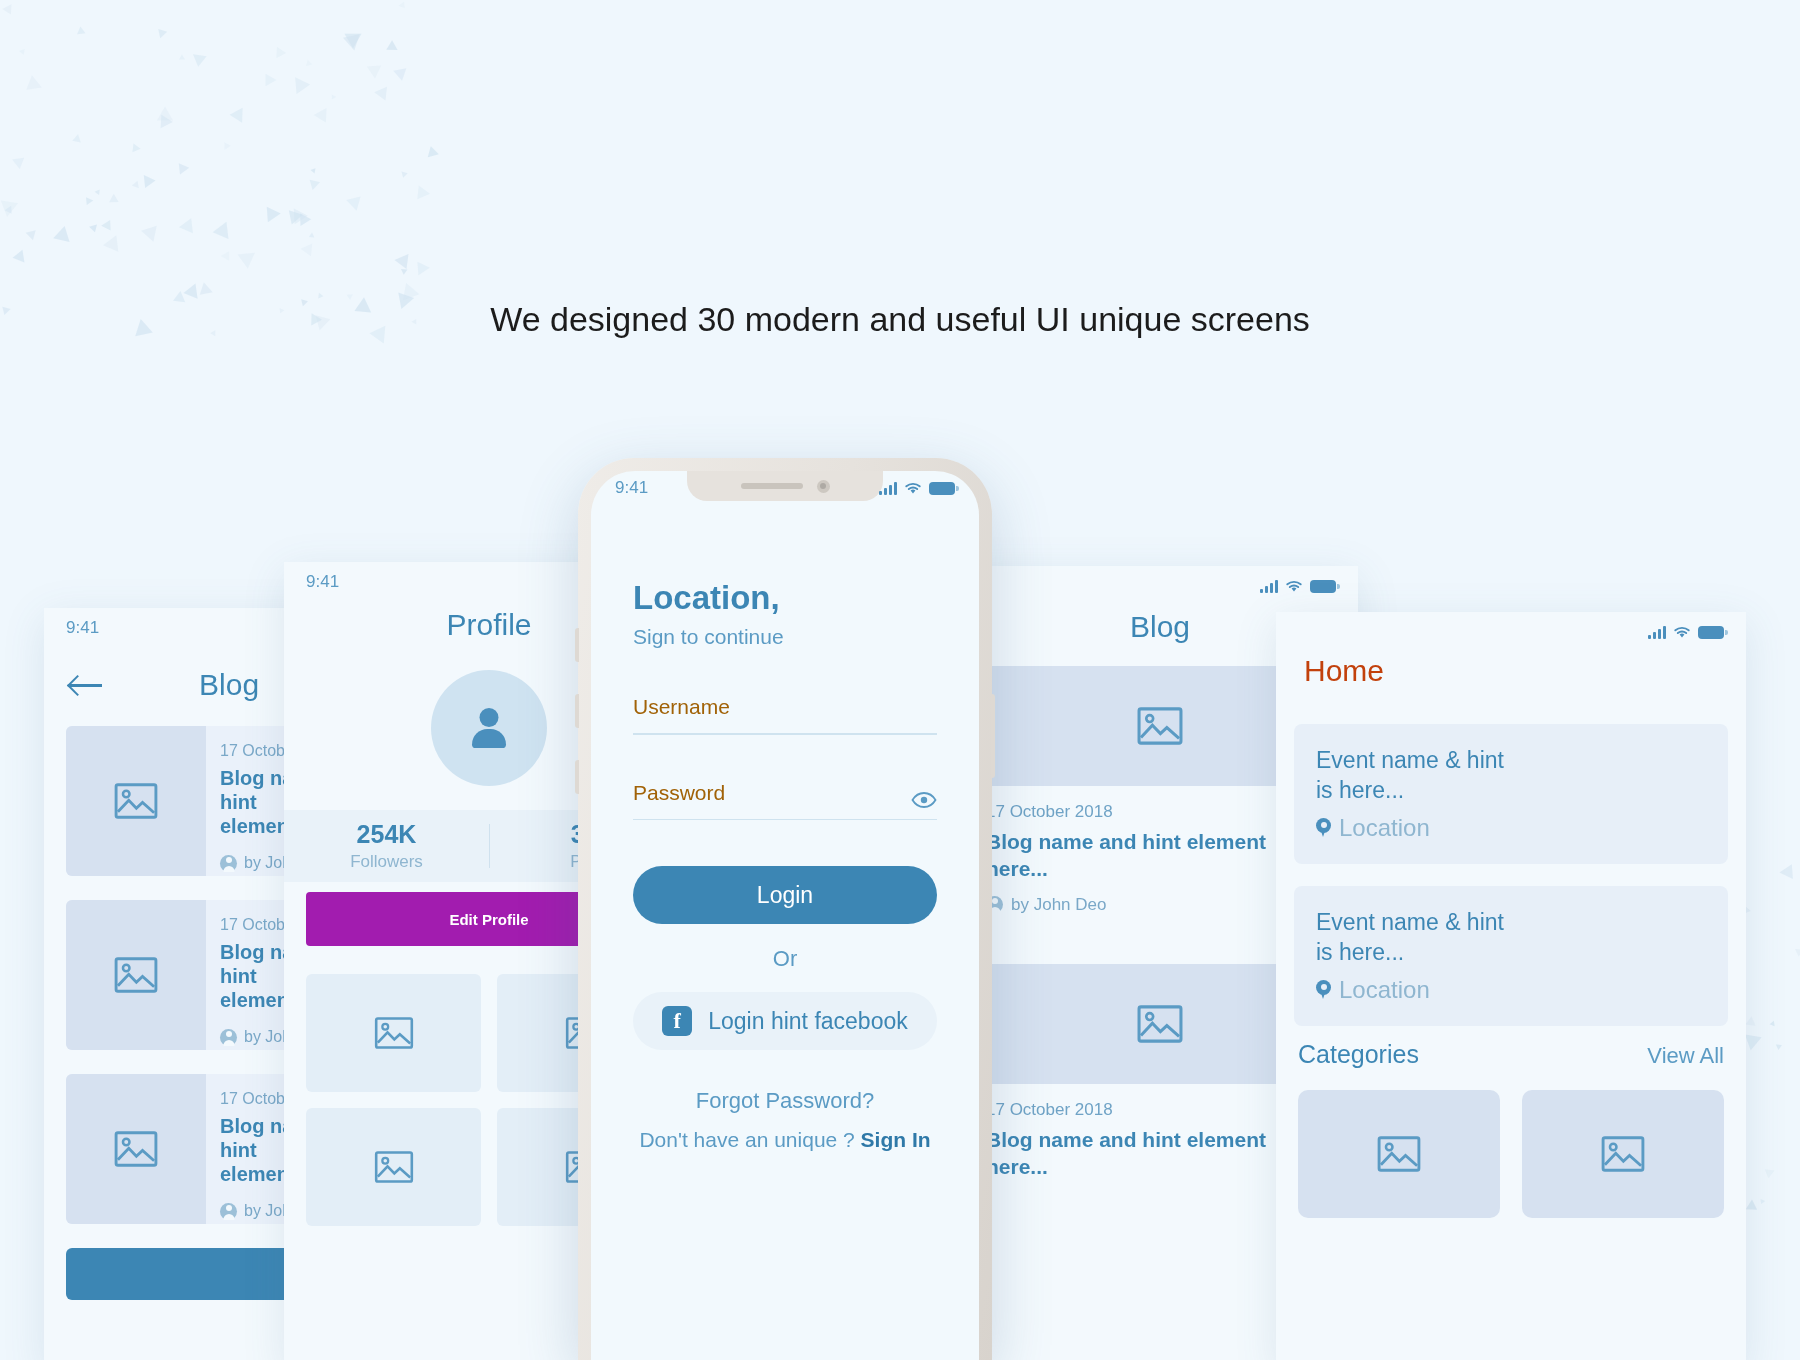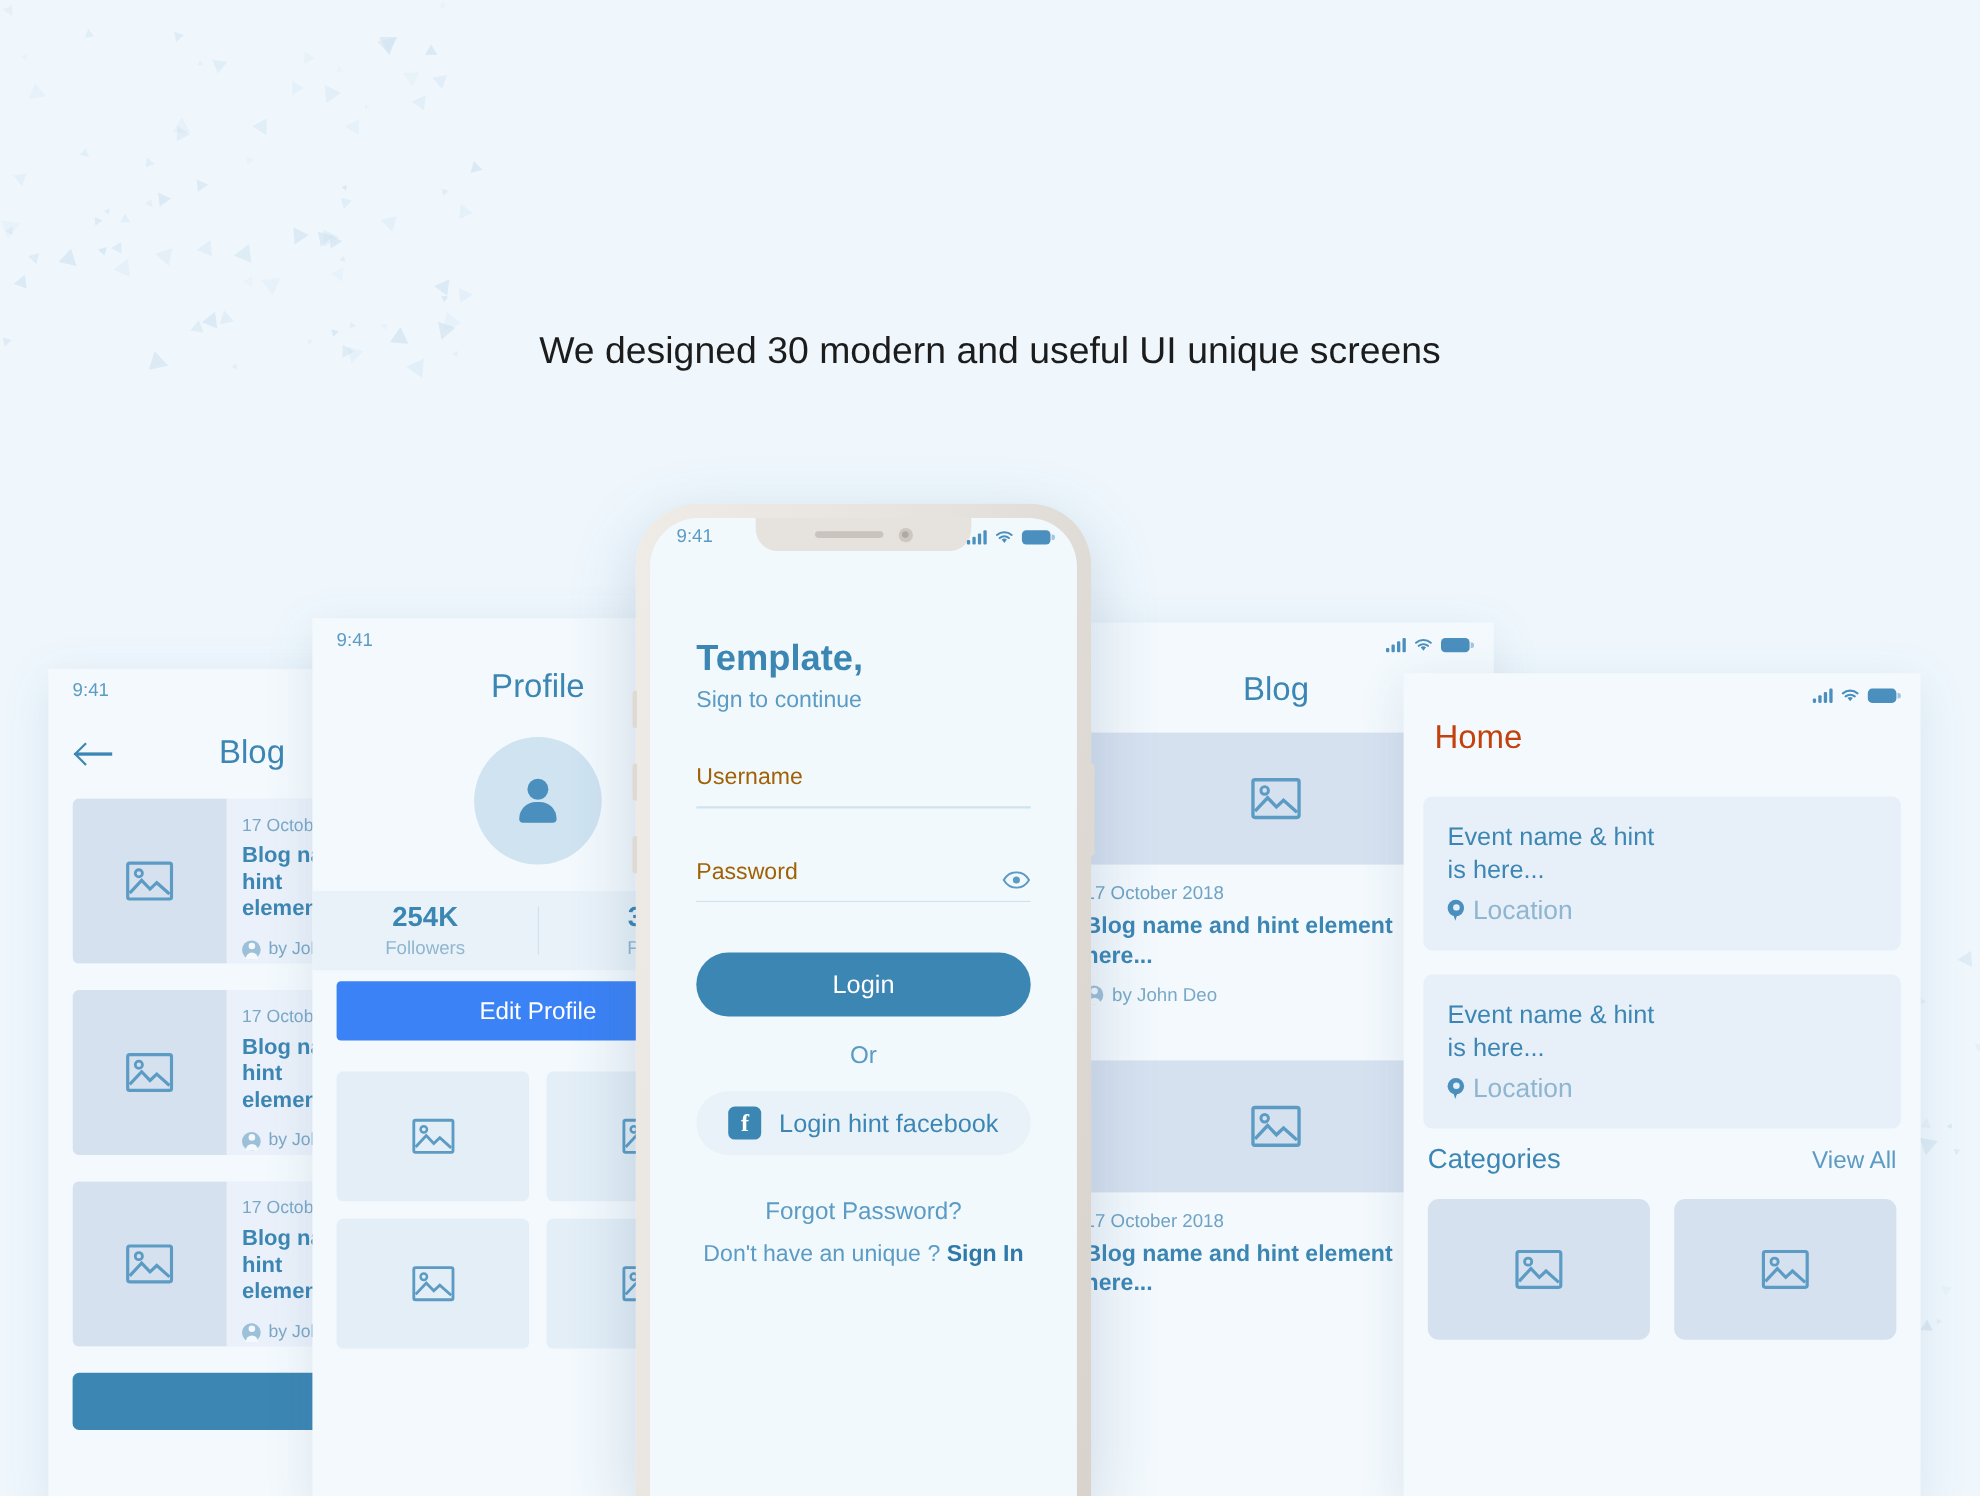--- a/index.html
+++ b/index.html
@@ -174,23 +174,23 @@
   }
   .stat { flex: 1; text-align: center; position: relative; }
   .stat + .stat::before {
     content: ""; position: absolute; left: 0; top: 4px; bottom: 4px;
     width: 1px; background: #cfe1ee;
   }
   .stat .num { font-size: 25px; color: #3c86b4; font-weight: 700; }
   .stat .lbl { font-size: 17px; color: #8fb6d0; margin-top: 3px; }
   .edit-btn {
     position: absolute; top: 330px; left: 22px; right: 22px; height: 54px;
-    background: #3b82f6; color: #fff;
-    display: flex; align-items: center; justify-content: center;
-    font-size: 22px; font-weight: 400;
+    background: #a21caf; color: #fff;
+    display: flex; align-items: center; justify-content: center;
+    font-size: 15px; font-weight: 700;
     border-radius: 4px;
   }
   .photo-grid {
     position: absolute; top: 412px; left: 22px; right: 22px;
     display: grid; grid-template-columns: 1fr 1fr; gap: 16px;
   }
   .photo-cell {
     height: 118px; background: #e3eef7; border-radius: 6px;
     display: flex; align-items: center; justify-content: center;
   }
@@ -751,21 +751,21 @@
           <svg width="18" height="13" viewBox="0 0 18 13">
             <path d="M9 11.6l2.4-3.1a3.9 3.9 0 0 0-4.8 0L9 11.6z" fill="#4a8fbd"></path>
             <path d="M2.3 4.3a10.4 10.4 0 0 1 13.4 0" stroke="#4a8fbd" stroke-width="1.9" fill="none" stroke-linecap="round"></path>
             <path d="M4.8 7.1a6.7 6.7 0 0 1 8.4 0" stroke="#4a8fbd" stroke-width="1.9" fill="none" stroke-linecap="round"></path>
           </svg>
           <span class="batt"></span>
         </span>
       </div>
 
       <div class="login-body">
-        <div class="welcome">Template,</div>
+        <div class="welcome">Location,</div>
         <div class="sign-sub">Sign to continue</div>
 
         <div class="field">
           <div class="field-label">Username</div>
           <div class="field-line"></div>
         </div>
 
         <div class="field">
           <div class="field-label">Password</div>
           <div class="field-line"></div>

